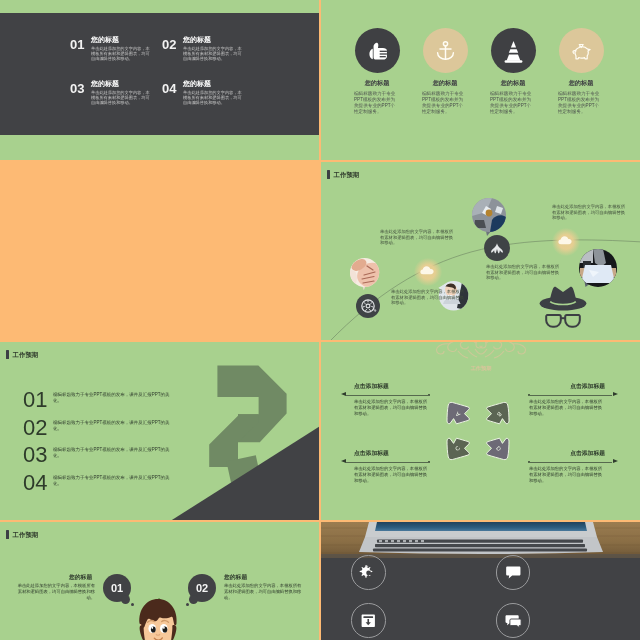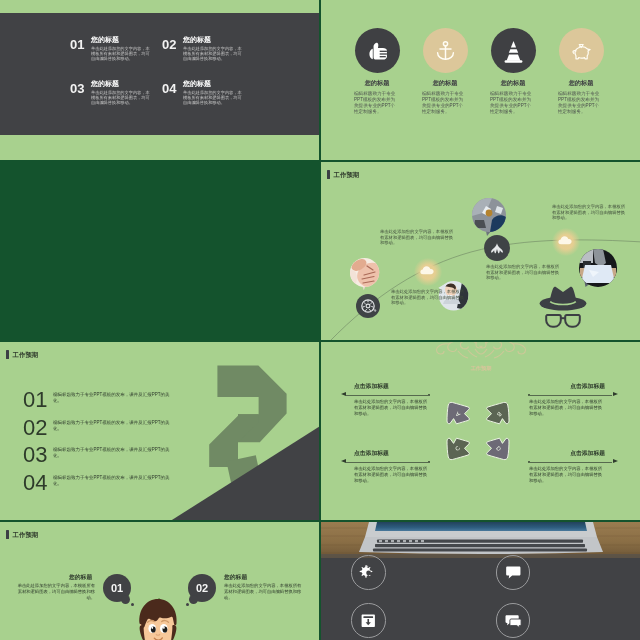--- a/index.html
+++ b/index.html
@@ -1,17 +1,17 @@
 <!DOCTYPE html>
 <html><head>
 <meta charset="utf-8">
 <style>
   html,body{margin:0;padding:0;background:#fff;}
   body{width:640px;height:640px;overflow:hidden;font-family:"Liberation Sans",sans-serif;}
-  .grid{position:relative;width:640px;height:640px;background:#14532d;}
+  .grid{position:relative;width:640px;height:640px;background:#fdba74;}
   .slide{position:absolute;overflow:hidden;background:#a8d18e;}
   
   .r1{top:0px;height:160px;}
   .r2{top:162px;height:178px;}
   .r3{top:342px;height:178px;}
   .r4{top:522px;height:118px;}
   .c1{left:0px;width:319px;}
   .c2{left:321px;width:319px;}
 
   

